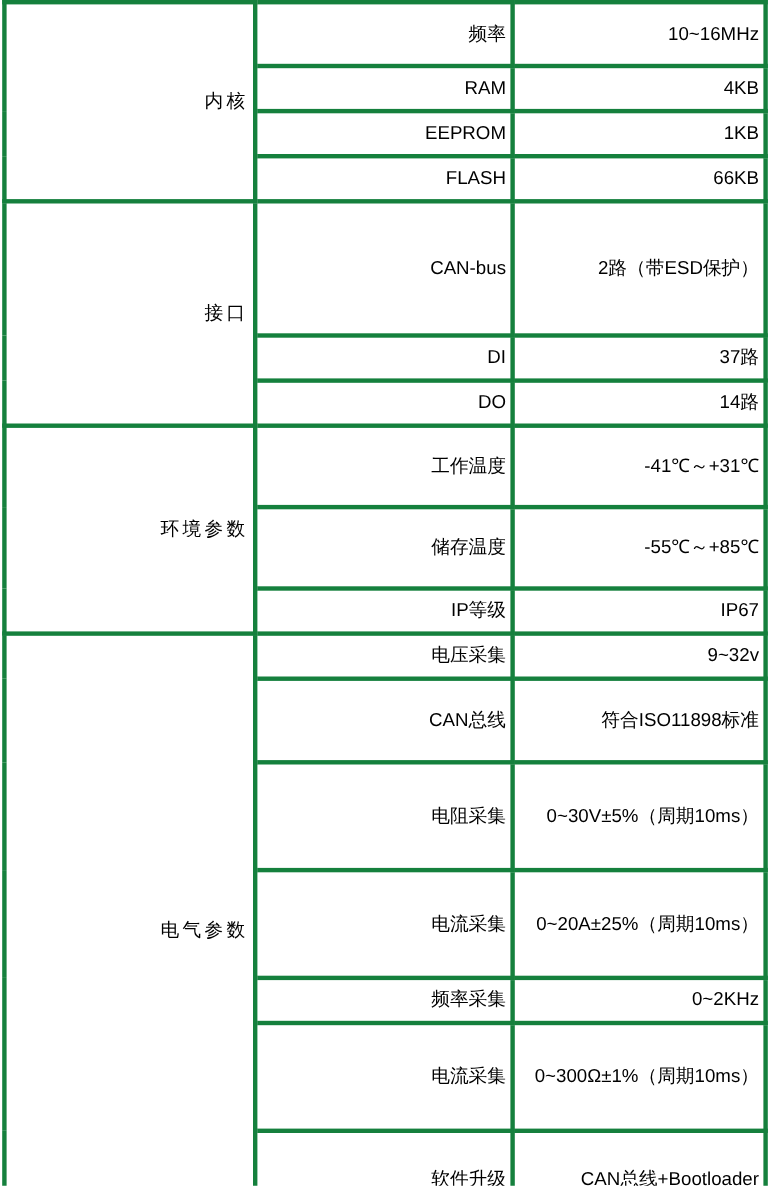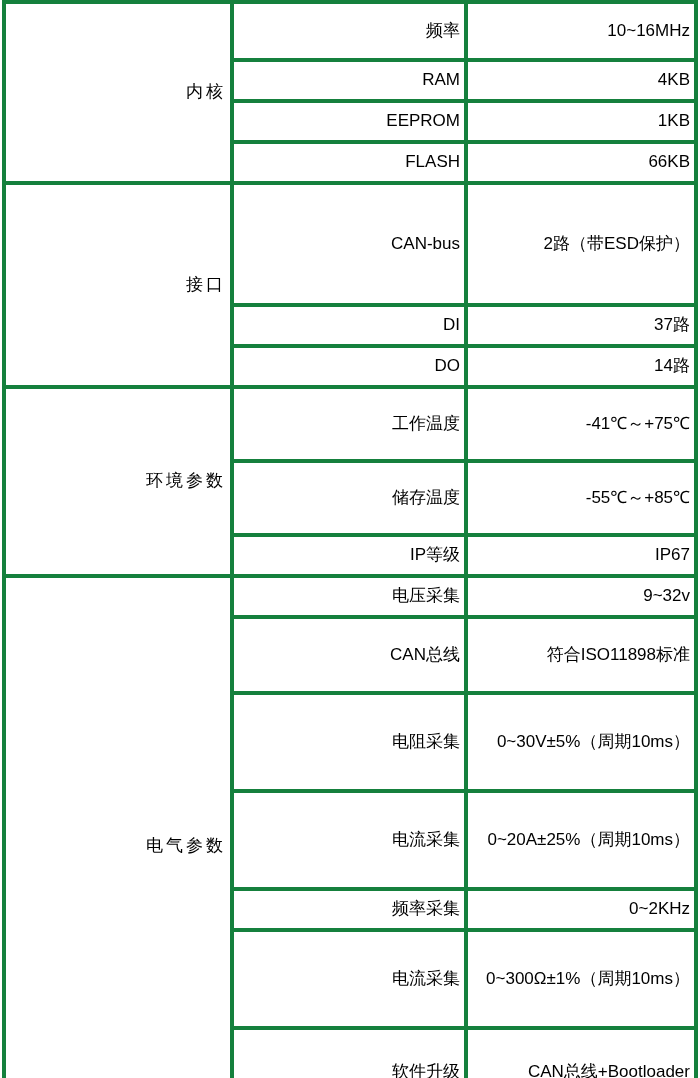--- a/index.html
+++ b/index.html
@@ -93,21 +93,21 @@
         <td>37路</td>
       </tr>
       <tr>
         <td style="height:31px">DO</td>
         <td>14路</td>
       </tr>
 
       <tr>
         <td class="group" rowspan="3">环境参数</td>
         <td style="height:64px">工作温度</td>
-        <td>-41℃～+75℃</td>
+        <td>-41℃～+31℃</td>
       </tr>
       <tr>
         <td style="height:64px">储存温度</td>
         <td>-55℃～+85℃</td>
       </tr>
       <tr>
         <td style="height:31px">IP等级</td>
         <td>IP67</td>
       </tr>
 

